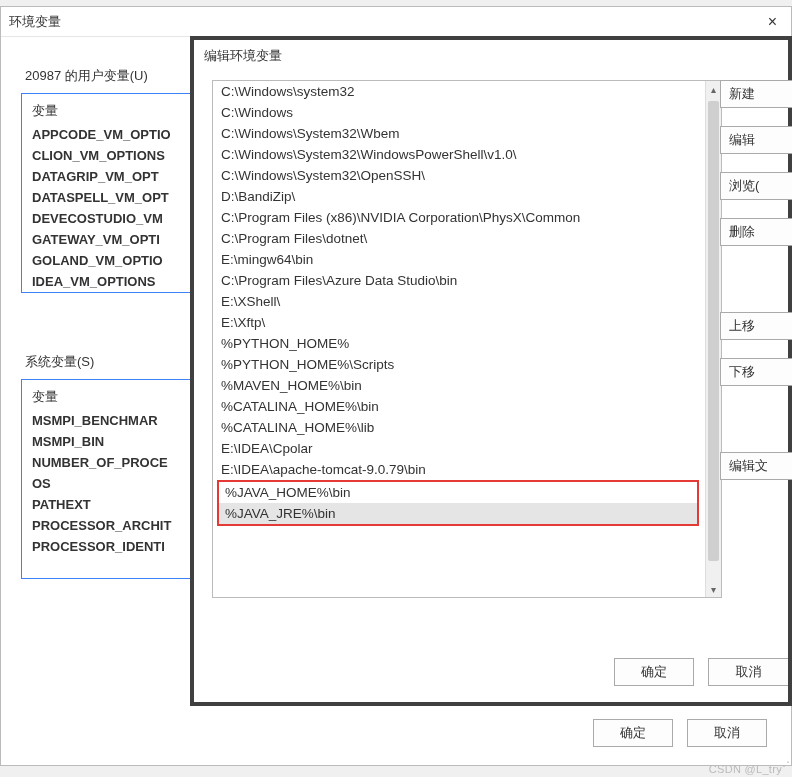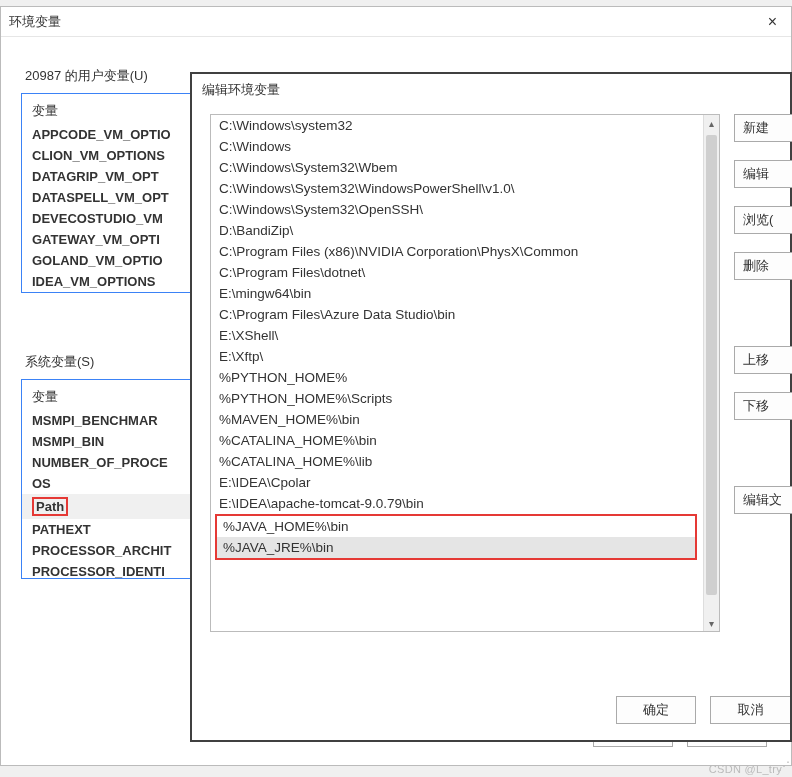--- a/index.html
+++ b/index.html
@@ -16,36 +16,36 @@
   .list-box { border: 1px solid #3b82f6; background: #fff; height: 200px; overflow: hidden; padding: 4px 0; position: relative; width: 170px; }
   .list-box .hdr { padding: 4px 10px; font-weight: normal; }
   .list-box .row { padding: 3px 10px; white-space: nowrap; overflow: hidden; font-weight: bold; }
   .list-box .row.selected { background: #f0f0f0; }
   .red-box { border: 2px solid #e53935; display:inline-block; padding: 0 2px;}
 
   .parent-buttons { position: absolute; right: 24px; bottom: 18px; display: flex; gap: 14px; }
   .btn { min-width: 80px; height: 28px; background: #fdfdfd; border: 1px solid #aaa; font-size: 13px; display: inline-flex; align-items:center; justify-content:center; cursor:pointer;}
 
   
-  .child-dialog { position: absolute; left: 190px; top: 36px; width: 602px; height: 670px; background: #fff; border: 2px solid #404040; margin-top: 36px; }
+  .child-dialog { position: absolute; left: 190px; top: 36px; width: 602px; height: 670px; background: #fff; border: 4px solid #404040; }
   .child-titlebar { height: 32px; display:flex; align-items:center; padding: 0 10px; font-size: 13px; }
   .child-body { position: relative; padding: 10px 0 0 18px; height: calc(100% - 32px);}
 
   .path-listbox { position: absolute; left: 18px; top: 8px; width: 510px; height: 518px; border: 1px solid #bbb; background:#fff; overflow:hidden;}
   .path-listbox .inner { position:absolute; top:0; left:0; right:16px; bottom:0; overflow:hidden; }
   .path-listbox .item { padding: 3px 8px; font-size: 13.5px; white-space: nowrap; }
   .path-listbox .item.alt { background:#e5e5e5; }
   .red-group { border: 2px solid #e53935; margin: 0 6px 0 4px; padding:0;}
   .red-group .item { padding: 3px 6px; }
 
   .scroll-track { position:absolute; right:0; top:0; bottom:0; width:16px; background:#f0f0f0; border-left:1px solid #ddd;}
   .scroll-arrow { height:16px; display:flex; align-items:center; justify-content:center; font-size:10px; color:#666; cursor:pointer;}
   .scroll-thumb { position:absolute; left:2px; right:2px; top:20px; height:460px; background:#cfcfcf; border-radius:2px;}
 
-  .side-buttons { position:absolute; right:0; top:8px; width:56px; display:flex; flex-direction:column; gap:18px; }
+  .side-buttons { position:absolute; right:12px; top:8px; width:56px; display:flex; flex-direction:column; gap:18px; }
   .side-buttons .btn { width:56px; justify-content:flex-start; padding-left:8px; border-left:1px solid #aaa; border-top:1px solid #aaa; border-bottom:1px solid #aaa; border-right:none;}
   .side-buttons .gap { height: 30px; }
 
   .child-buttons { position:absolute; right:0; bottom:16px; display:flex; gap:14px;}
   .child-buttons .btn { width:78px; }
   .child-buttons .btn.cut { width:46px; border-right:none;}
 
   .watermark { position:absolute; right:10px; bottom:2px; font-size:11px; color:#bbb; letter-spacing:0.3px;}
   .corner { position:absolute; right:2px; bottom:4px; font-size:12px; color:#bbb;}
   .top-red { position:absolute; left:0; top:0; width:792px; height:3px; }
@@ -80,21 +80,20 @@
     </div>
 
     <div class="section-label" style="margin-top:60px">系统变量(S)</div>
     <div class="list-box">
       <div class="hdr">变量</div>
       <div id="sys-vars">
           <div class="row">MSMPI_BENCHMAR</div>
           <div class="row">MSMPI_BIN</div>
           <div class="row">NUMBER_OF_PROCE</div>
           <div class="row">OS</div>
-          <div class="row selected"><span class="red-box">Path</span></div>
           <div class="row">PATHEXT</div>
           <div class="row">PROCESSOR_ARCHIT</div>
           <div class="row">PROCESSOR_IDENTI</div>
         </div>
     </div>
   </div>
   <div class="parent-buttons">
     <div class="btn">确定</div>
     <div class="btn">取消</div>
   </div>

